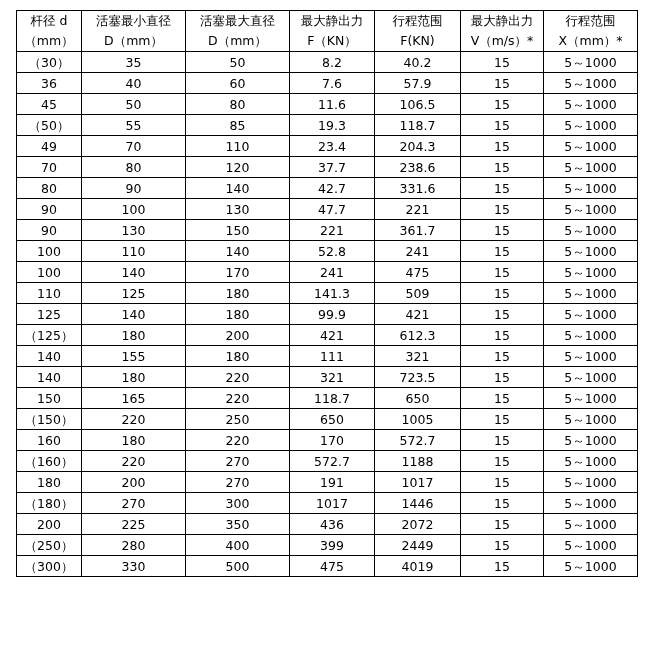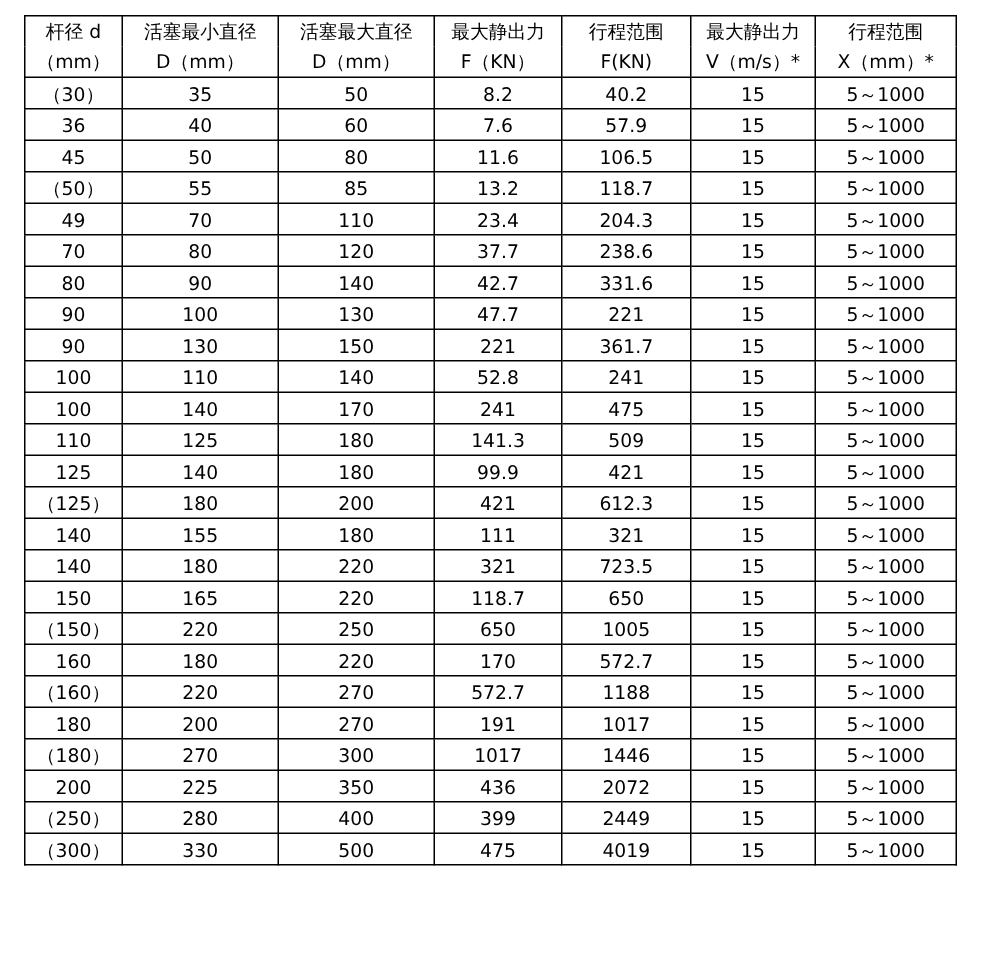--- a/index.html
+++ b/index.html
@@ -72,21 +72,21 @@
         <td>80</td>
         <td>11.6</td>
         <td>106.5</td>
         <td>15</td>
         <td>5～1000</td>
       </tr>
       <tr>
         <td>（50）</td>
         <td>55</td>
         <td>85</td>
-        <td>13.2</td>
+        <td>19.3</td>
         <td>118.7</td>
         <td>15</td>
         <td>5～1000</td>
       </tr>
       <tr>
         <td>49</td>
         <td>70</td>
         <td>110</td>
         <td>23.4</td>
         <td>204.3</td>

